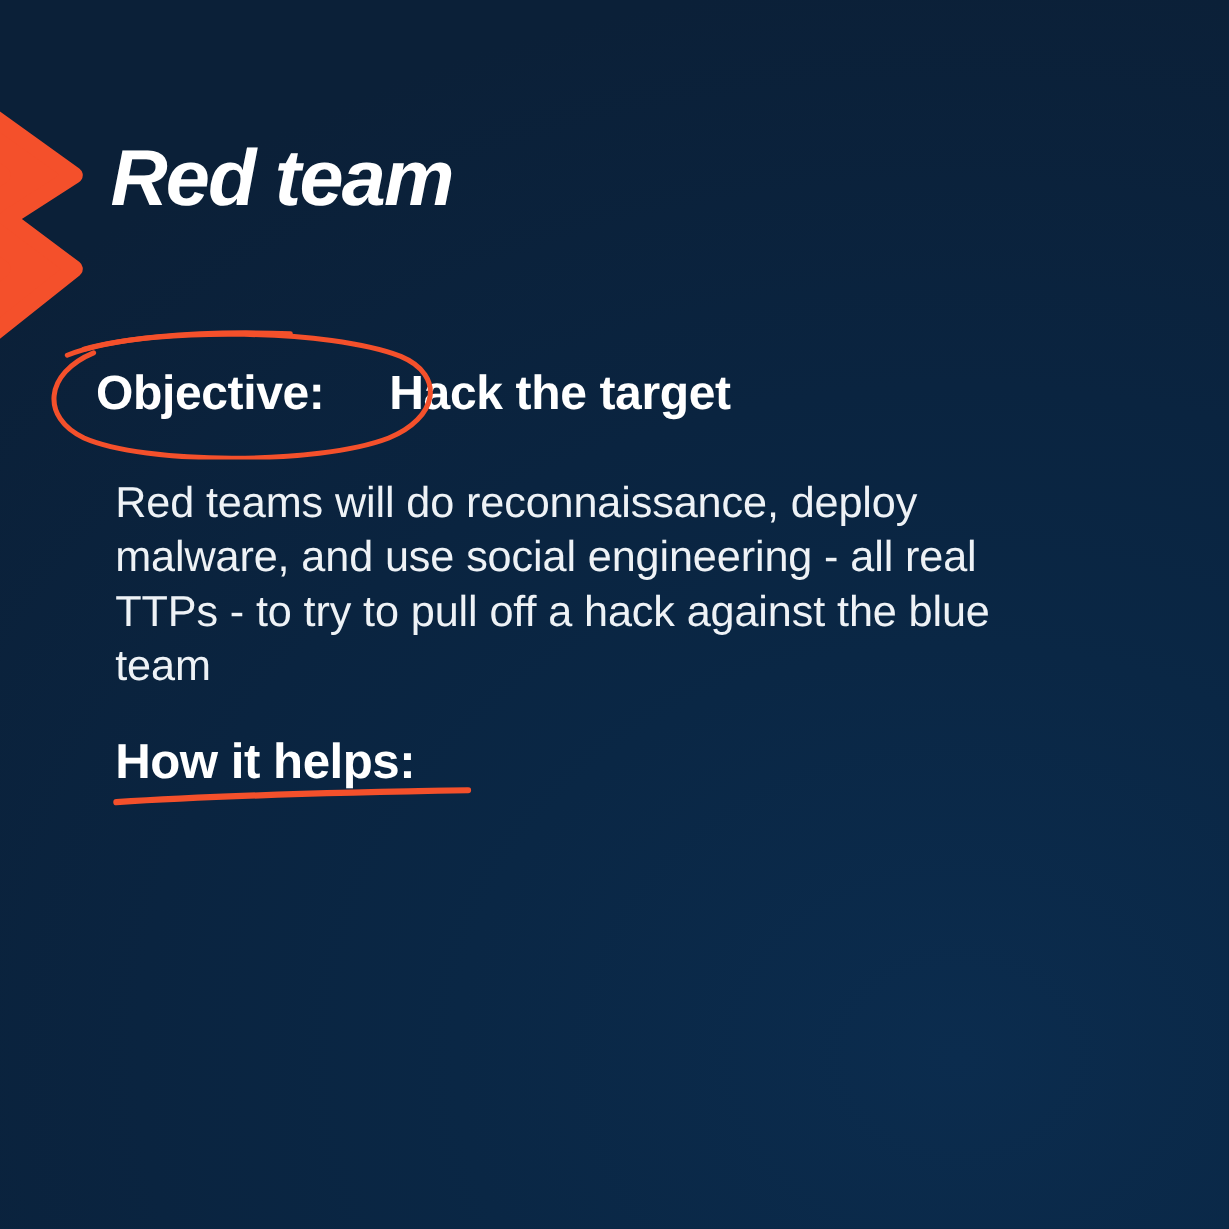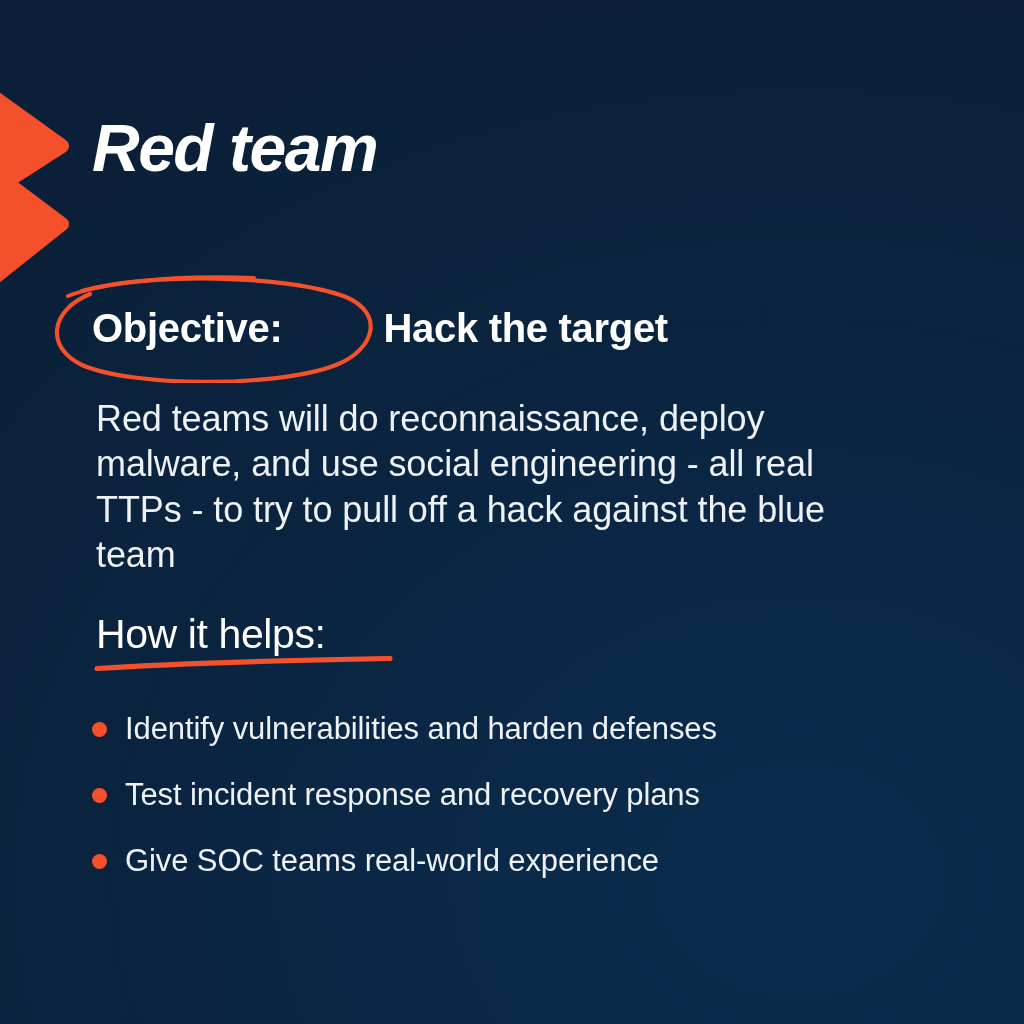--- a/index.html
+++ b/index.html
@@ -65,26 +65,25 @@
     font-weight: 700;
     letter-spacing: -1.5px;
     line-height: 1;
     white-space: nowrap;
     font-style: italic;
   }
 
   
   .objective-row {
     position: absolute;
-    left: 92px;
+    left: 80px;
     top: 308px;
     display: flex;
     align-items: flex-end;
     white-space: nowrap;
-    gap: 47px;
   }
   .objective-label {
     color: #ffffff;
     font-size: 40px;
     font-weight: 700;
     letter-spacing: -0.3px;
     line-height: 1;
   }
   .objective-value {
     color: #ffffff;
@@ -118,21 +117,21 @@
 
   
   .helps-heading-wrap {
     position: absolute;
     left: 96px;
     top: 614px;
   }
   .helps-heading {
     color: #ffffff;
     font-size: 41px;
-    font-weight: 400;
+    font-weight: 700;
     letter-spacing: -0.4px;
     line-height: 1;
     white-space: nowrap;
   }
   .underline-marker {
     position: absolute;
     left: -2px;
     top: 42px;
     width: 300px;
     height: 18px;
@@ -193,28 +192,14 @@
 
   <div class="description">Red teams will do reconnaissance, deploy malware, and use social engineering - all real TTPs - to try to pull off a hack against the blue team</div>
 
   <div class="helps-heading-wrap">
     <div class="helps-heading">How it helps:</div>
     <svg class="underline-marker" viewBox="0 0 300 18" aria-hidden="true">
       <path d="M 3 12.5 C 70 8 180 4.5 296 2.5" fill="none" stroke="#f4502b" stroke-width="5.2" stroke-linecap="round"></path>
     </svg>
   </div>
 
-  <div class="bullets">
-    <div class="bullet-item">
-      <span class="bullet-dot"></span>
-      <span class="bullet-text">Identify vulnerabilities and harden defenses</span>
-    </div>
-    <div class="bullet-item">
-      <span class="bullet-dot"></span>
-      <span class="bullet-text">Test incident response and recovery plans</span>
-    </div>
-    <div class="bullet-item">
-      <span class="bullet-dot"></span>
-      <span class="bullet-text">Give SOC teams real-world experience</span>
-    </div>
-  </div>
 
 </div>
 
 </body></html>

